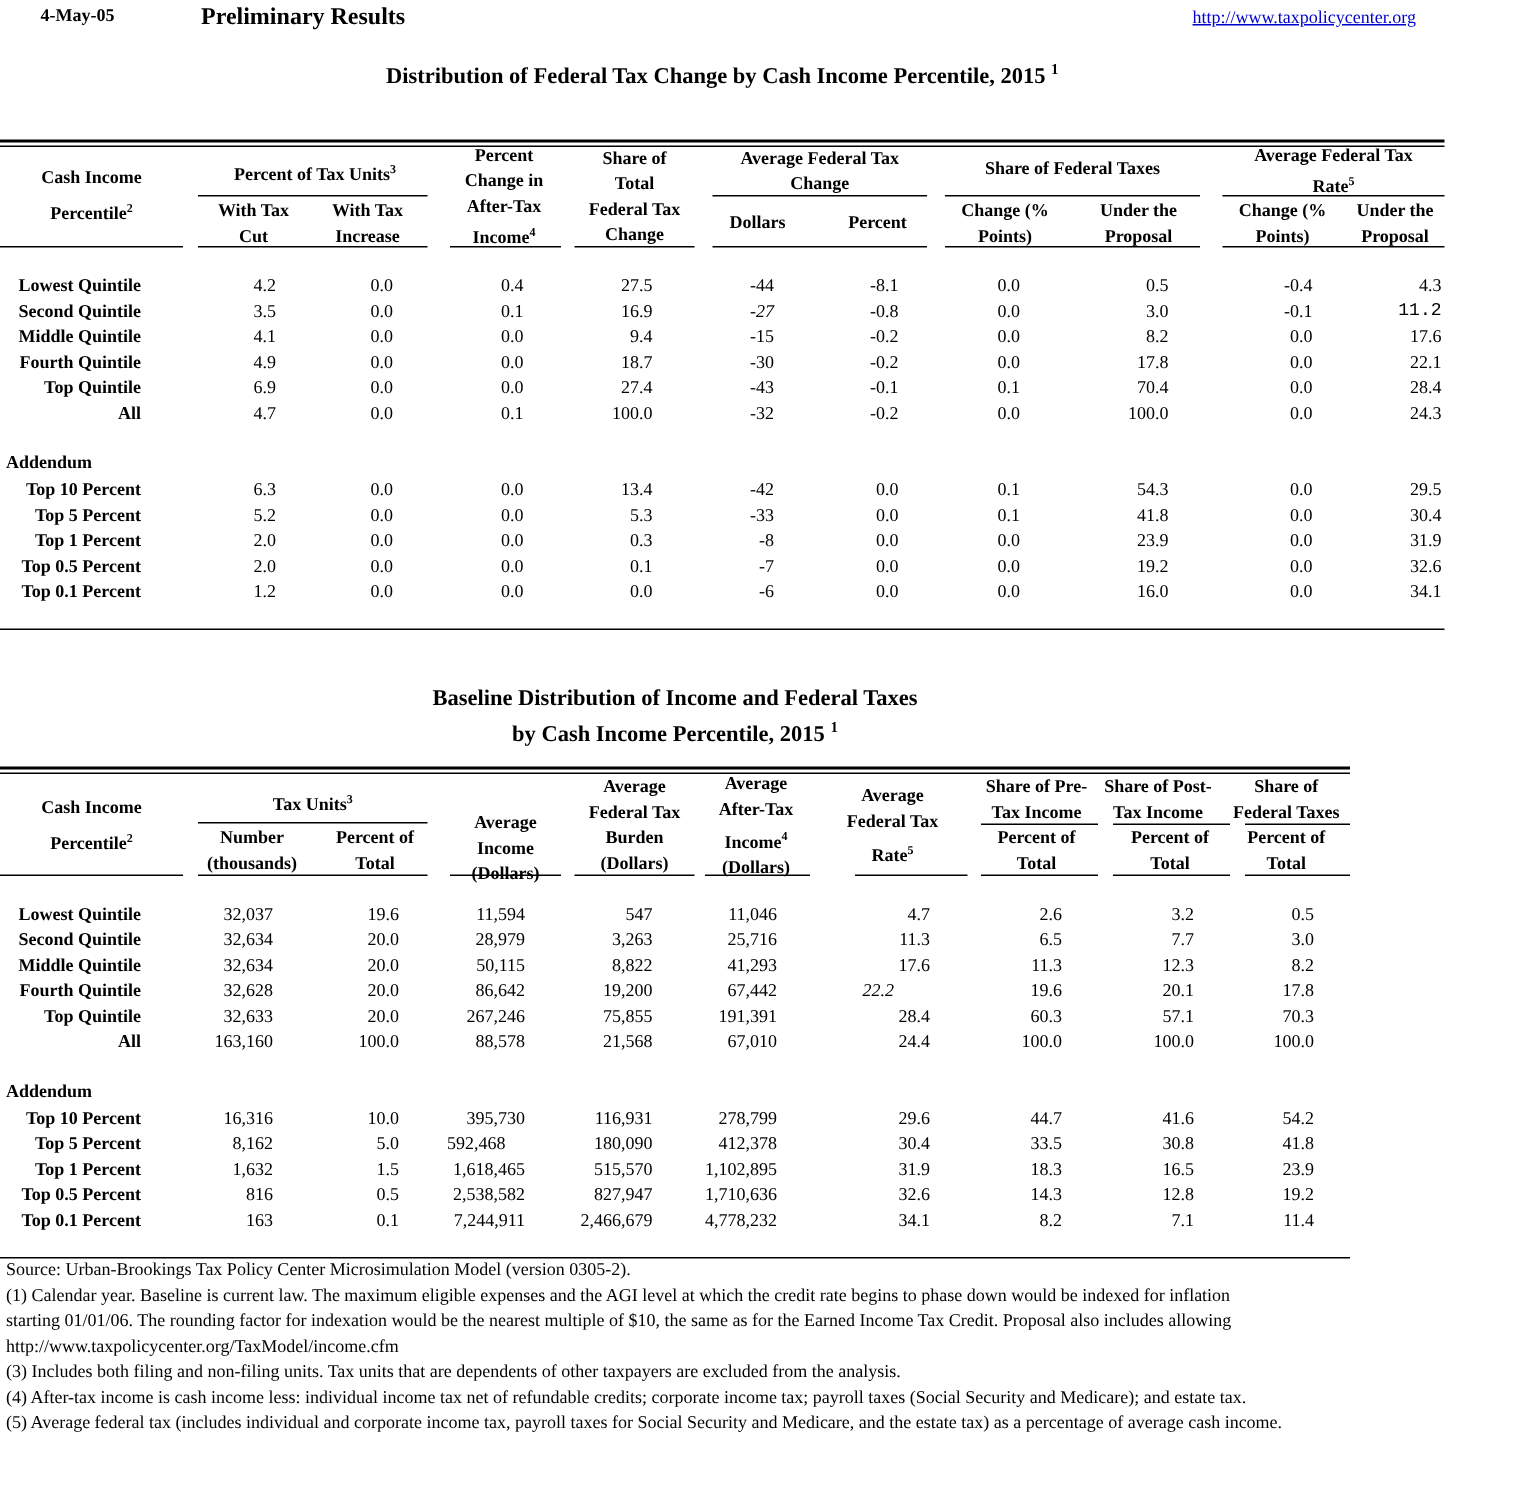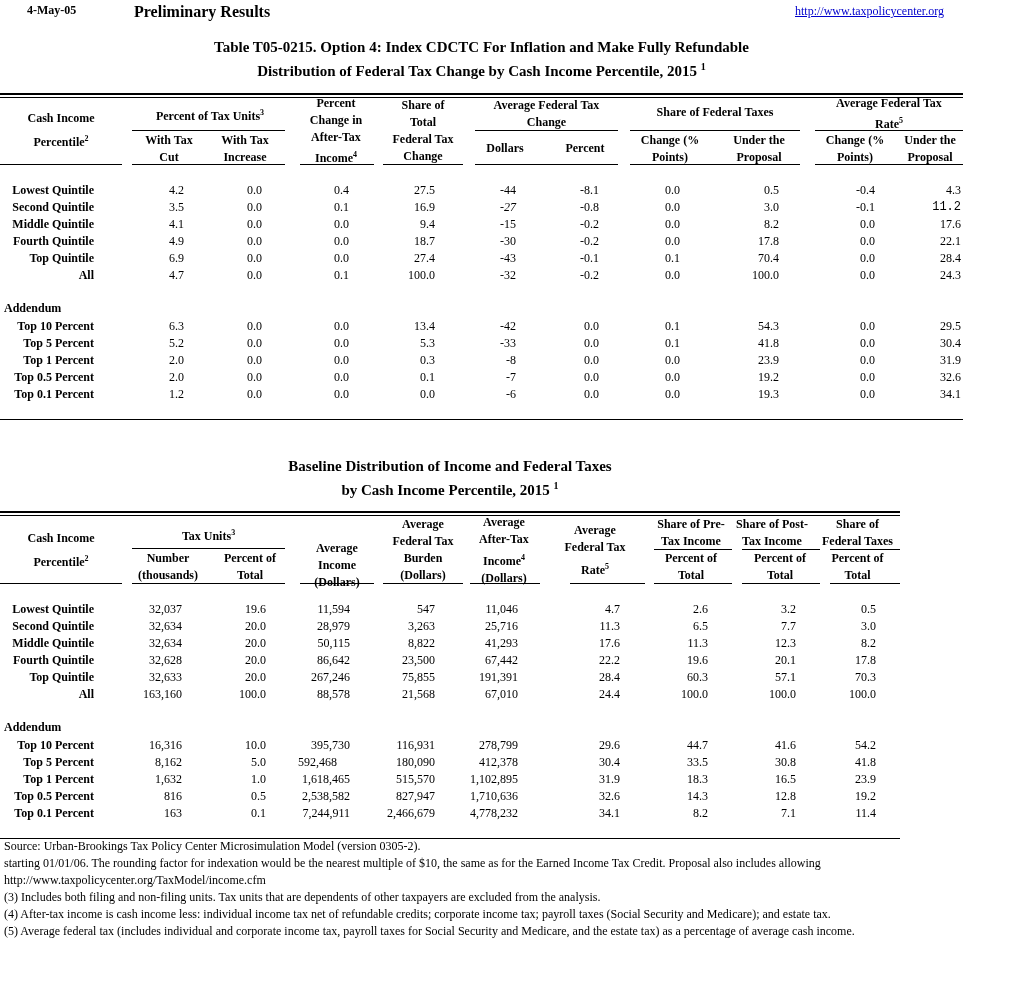--- a/index.html
+++ b/index.html
@@ -24,21 +24,20 @@
   .notes div { white-space:nowrap; }
 </style>
 </head>
 <body>
 
 <div class="abs hdr-date">4-May-05</div>
 <div class="abs hdr-prelim">Preliminary Results</div>
 <a class="abs hdr-link">http://www.taxpolicycenter.org</a>
 
 <div class="abs title" style="top:37px;">
-  <div>Table T05-0215. Option 4: Index CDCTC For Inflation and Make Fully Refundable</div>
   <div><span>Distribution of Federal Tax Change by Cash Income Percentile, 2015</span> <sup>1</sup></div>
 </div>
 
 <div class="dbl" style="top:93px;width:963px;"></div>
 <div class="dbl2" style="top:97px;width:963px;"></div>
 
 <div>
   <div class="hcell" style="left:0;width:122px;top:110px;">
     <div>Cash Income</div>
     <div style="margin-top:3px;"><span>Percentile</span><sup>2</sup></div>
@@ -246,21 +245,21 @@
     </div>
     <div class="row" style="top: 386px; width: 1012px;">
       <span class="lbl" style="left: 0px; width: 94px;">Top 0.1 Percent</span>
       <span class="num" style="left: 140px; width: 44px;">1.2</span>
       <span class="num" style="left: 220px; width: 42px;">0.0</span>
       <span class="num" style="left: 305px; width: 44px;">0.0</span>
       <span class="num" style="left: 385px; width: 50px;">0.0</span>
       <span class="num" style="left: 478px; width: 38px;">-6</span>
       <span class="num" style="left: 555px; width: 44px;">0.0</span>
       <span class="num" style="left: 640px; width: 40px;">0.0</span>
-      <span class="num" style="left: 720px; width: 59px;">19.3</span>
+      <span class="num" style="left: 720px; width: 59px;">16.0</span>
       <span class="num" style="left: 835px; width: 40px;">0.0</span>
       <span class="num" style="left: 910px; width: 51px;">34.1</span>
     </div>
   </div>
 <div class="rule" style="left:0;width:963px;top:419px;"></div>
 
 <div class="abs title" style="top:456px;left:0;width:900px;">
   <div>Baseline Distribution of Income and Federal Taxes</div>
   <div><span>by Cash Income Percentile, 2015</span> <sup>1</sup></div>
 </div>
@@ -386,23 +385,23 @@
       <span class="num" style="left: 565px; width: 55px;">17.6</span>
       <span class="num" style="left: 650px; width: 58px;">11.3</span>
       <span class="num" style="left: 730px; width: 66px;">12.3</span>
       <span class="num" style="left: 815px; width: 61px;">8.2</span>
     </div>
     <div class="row" style="top: 652px; width: 1012px;">
       <span class="lbl" style="left: 0px; width: 94px;">Fourth Quintile</span>
       <span class="num" style="left: 120px; width: 62px;">32,628</span>
       <span class="num" style="left: 220px; width: 46px;">20.0</span>
       <span class="num" style="left: 285px; width: 65px;">86,642</span>
-      <span class="num" style="left: 370px; width: 65px;">23,500</span>
+      <span class="num" style="left: 370px; width: 65px;">19,200</span>
       <span class="num" style="left: 455px; width: 63px;">67,442</span>
-      <span class="num" style="left: 565px; width: 55px;">22.2</span>
+      <span class="num" style="left: 541px; width: 55px; font-style: italic;">22.2</span>
       <span class="num" style="left: 650px; width: 58px;">19.6</span>
       <span class="num" style="left: 730px; width: 66px;">20.1</span>
       <span class="num" style="left: 815px; width: 61px;">17.8</span>
     </div>
     <div class="row" style="top: 669px; width: 1012px;">
       <span class="lbl" style="left: 0px; width: 94px;">Top Quintile</span>
       <span class="num" style="left: 120px; width: 62px;">32,633</span>
       <span class="num" style="left: 220px; width: 46px;">20.0</span>
       <span class="num" style="left: 285px; width: 65px;">267,246</span>
       <span class="num" style="left: 370px; width: 65px;">75,855</span>
@@ -447,21 +446,21 @@
       <span class="num" style="left: 370px; width: 65px;">180,090</span>
       <span class="num" style="left: 455px; width: 63px;">412,378</span>
       <span class="num" style="left: 565px; width: 55px;">30.4</span>
       <span class="num" style="left: 650px; width: 58px;">33.5</span>
       <span class="num" style="left: 730px; width: 66px;">30.8</span>
       <span class="num" style="left: 815px; width: 61px;">41.8</span>
     </div>
     <div class="row" style="top: 771px; width: 1012px;">
       <span class="lbl" style="left: 0px; width: 94px;">Top 1 Percent</span>
       <span class="num" style="left: 120px; width: 62px;">1,632</span>
-      <span class="num" style="left: 220px; width: 46px;">1.0</span>
+      <span class="num" style="left: 220px; width: 46px;">1.5</span>
       <span class="num" style="left: 285px; width: 65px;">1,618,465</span>
       <span class="num" style="left: 370px; width: 65px;">515,570</span>
       <span class="num" style="left: 455px; width: 63px;">1,102,895</span>
       <span class="num" style="left: 565px; width: 55px;">31.9</span>
       <span class="num" style="left: 650px; width: 58px;">18.3</span>
       <span class="num" style="left: 730px; width: 66px;">16.5</span>
       <span class="num" style="left: 815px; width: 61px;">23.9</span>
     </div>
     <div class="row" style="top: 788px; width: 1012px;">
       <span class="lbl" style="left: 0px; width: 94px;">Top 0.5 Percent</span>
@@ -485,18 +484,19 @@
       <span class="num" style="left: 565px; width: 55px;">34.1</span>
       <span class="num" style="left: 650px; width: 58px;">8.2</span>
       <span class="num" style="left: 730px; width: 66px;">7.1</span>
       <span class="num" style="left: 815px; width: 61px;">11.4</span>
     </div>
   </div>
 <div class="rule" style="left:0;width:900px;top:838px;"></div>
 
 <div class="notes" id="notes">
     <div>Source: Urban-Brookings Tax Policy Center Microsimulation Model (version 0305-2).</div>
+    <div>(1) Calendar year. Baseline is current law. The maximum eligible expenses and the AGI level at which the credit rate begins to phase down would be indexed for inflation</div>
     <div>starting 01/01/06.  The rounding factor for indexation would be the nearest multiple of $10, the same as for the Earned Income Tax Credit.  Proposal also includes allowing</div>
     <div>http://www.taxpolicycenter.org/TaxModel/income.cfm</div>
     <div>(3) Includes both filing and non-filing units.  Tax units that are dependents of other taxpayers are excluded from the analysis.</div>
     <div>(4) After-tax income is cash income less: individual income tax net of refundable credits; corporate income tax; payroll taxes (Social Security and Medicare); and estate tax.</div>
     <div>(5) Average federal tax (includes individual and corporate income tax, payroll taxes for Social Security and Medicare, and the estate tax) as a percentage of average cash income.</div>
   </div>
 
 </body></html>

